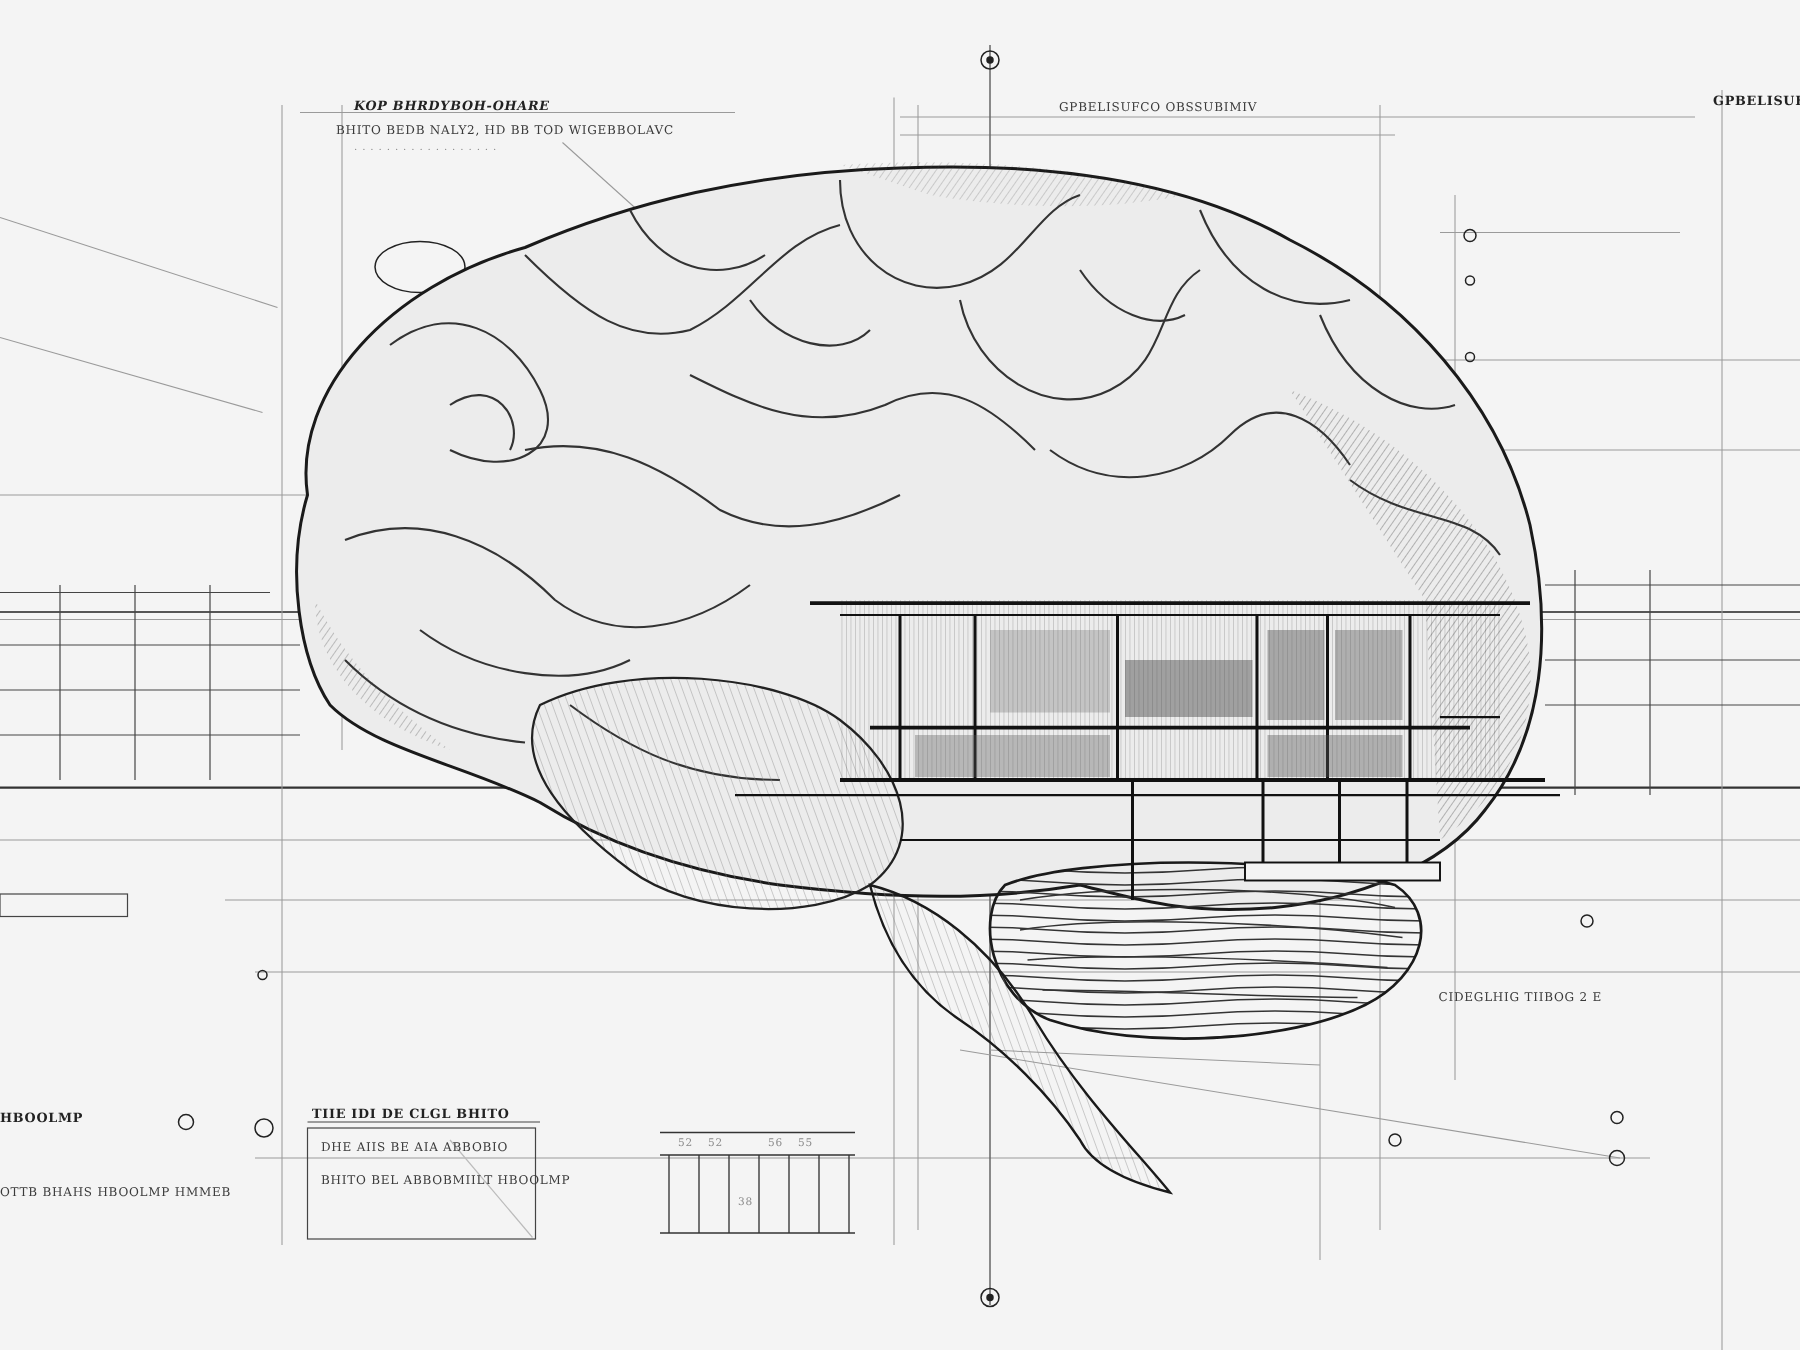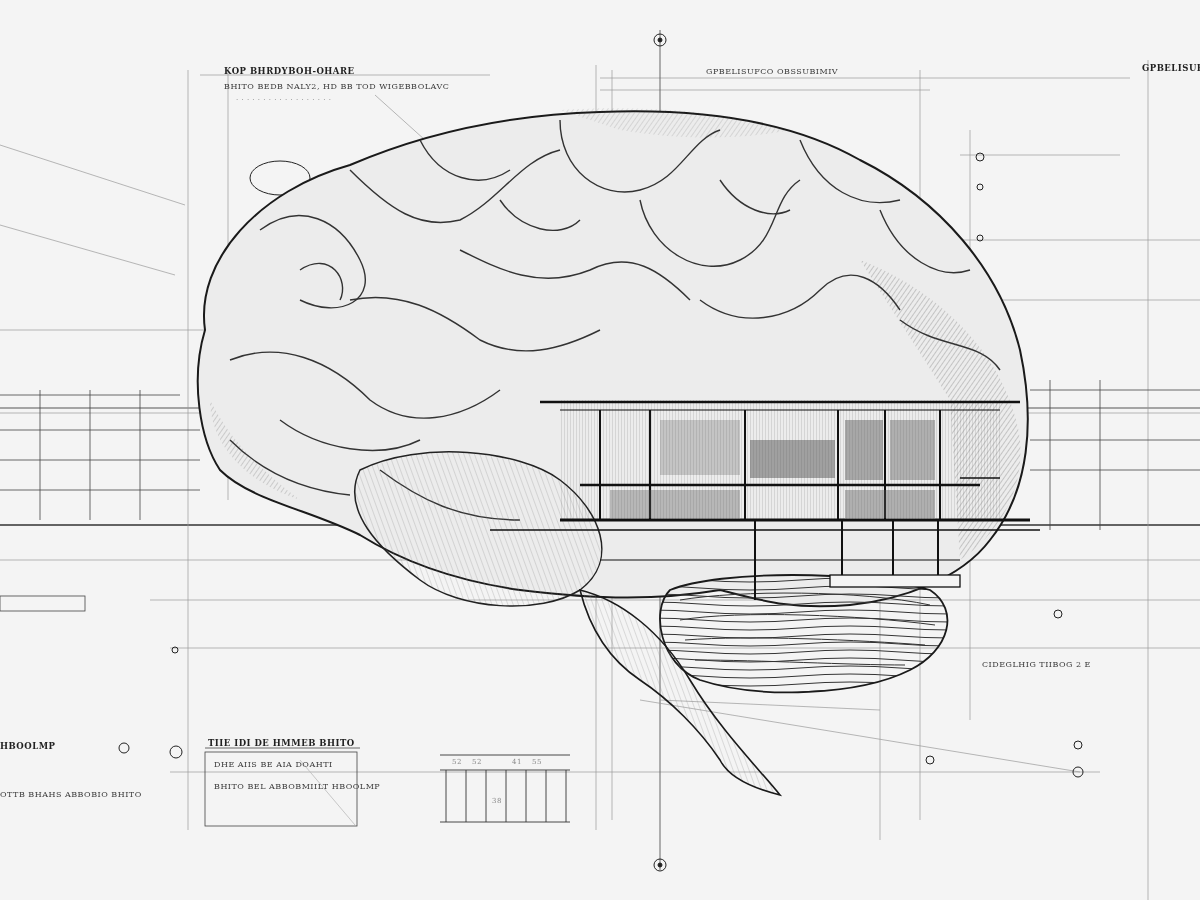--- a/index.html
+++ b/index.html
@@ -185,29 +185,29 @@
     <line x1="566" y1="770" x2="566" y2="822"></line>
   </g>
 
   <g stroke="#444" stroke-width="0.8" fill="none">
     <rect x="205" y="752" width="152" height="74"></rect>
     <line x1="205" y1="748" x2="360" y2="748"></line>
     <path d="M300 760 L355 825" stroke="#bbb"></path>
   </g>
 </svg>
 
-<div class="note bold" style="left:224px;top:66px;">KOP BHRDYBOH-OHARE</div>
+<div class="note bold" style="left:236px;top:66px;font-style:italic;">KOP BHRDYBOH-OHARE</div>
 <div class="note" style="left:224px;top:82px;">BHITO BEDB NALY2, HD BB TOD WIGEBBOLAVC</div>
 <div class="note faint" style="left:236px;top:96px;">· · · · · · · · · · · · · · · · · ·</div>
 <div class="note" style="left:706px;top:67px;">GPBELISUFCO OBSSUBIMIV</div>
 <div class="note bold" style="left:1142px;top:63px;">GPBELISUFCO RU</div>
-<div class="note" style="left:982px;top:660px;">CIDEGLHIG TIIBOG 2 E</div>
-<div class="note bold" style="left:208px;top:738px;">TIIE IDI DE HMMEB BHITO</div>
-<div class="note" style="left:214px;top:760px;">DHE AIIS BE AIA DOAHTI</div>
+<div class="note" style="left:959px;top:660px;">CIDEGLHIG TIIBOG 2 E</div>
+<div class="note bold" style="left:208px;top:738px;">TIIE IDI DE CLGL BHITO</div>
+<div class="note" style="left:214px;top:760px;">DHE AIIS BE AIA ABBOBIO</div>
 <div class="note" style="left:214px;top:782px;">BHITO BEL ABBOBMIILT HBOOLMP</div>
 <div class="note bold" style="left:0px;top:741px;">HBOOLMP</div>
-<div class="note" style="left:0px;top:790px;">OTTB BHAHS ABBOBIO BHITO</div>
+<div class="note" style="left:0px;top:790px;">OTTB BHAHS HBOOLMP HMMEB</div>
 
 <div class="note faint" style="left:452px;top:758px;">52</div>
 <div class="note faint" style="left:472px;top:758px;">52</div>
 <div class="note faint" style="left:492px;top:758px;margin-top:39px;">38</div>
-<div class="note faint" style="left:512px;top:758px;">41</div>
+<div class="note faint" style="left:512px;top:758px;">56</div>
 <div class="note faint" style="left:532px;top:758px;">55</div>
 
 </body></html>

